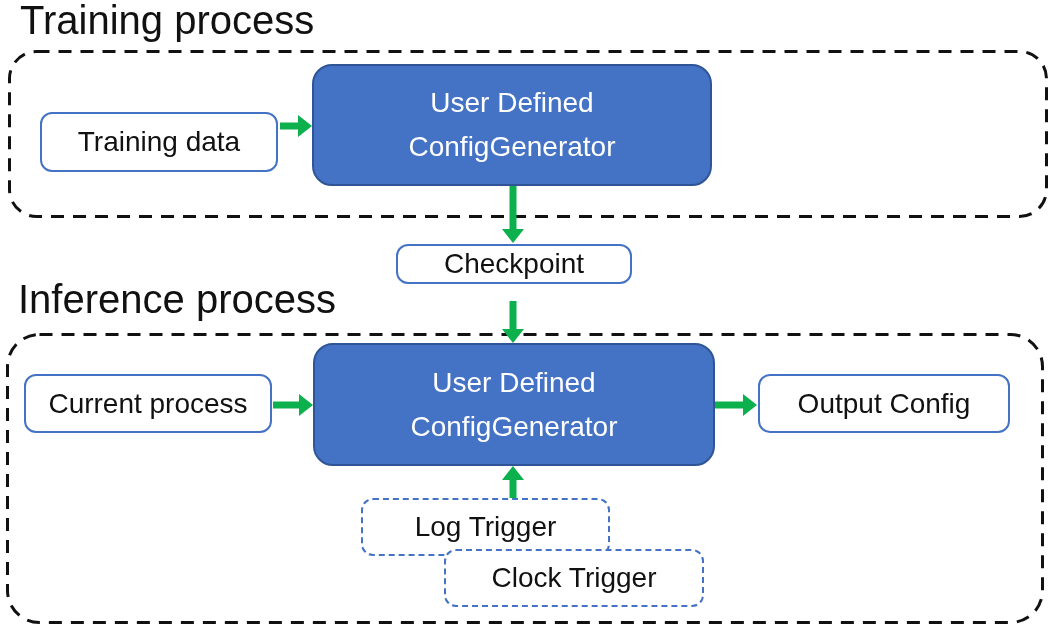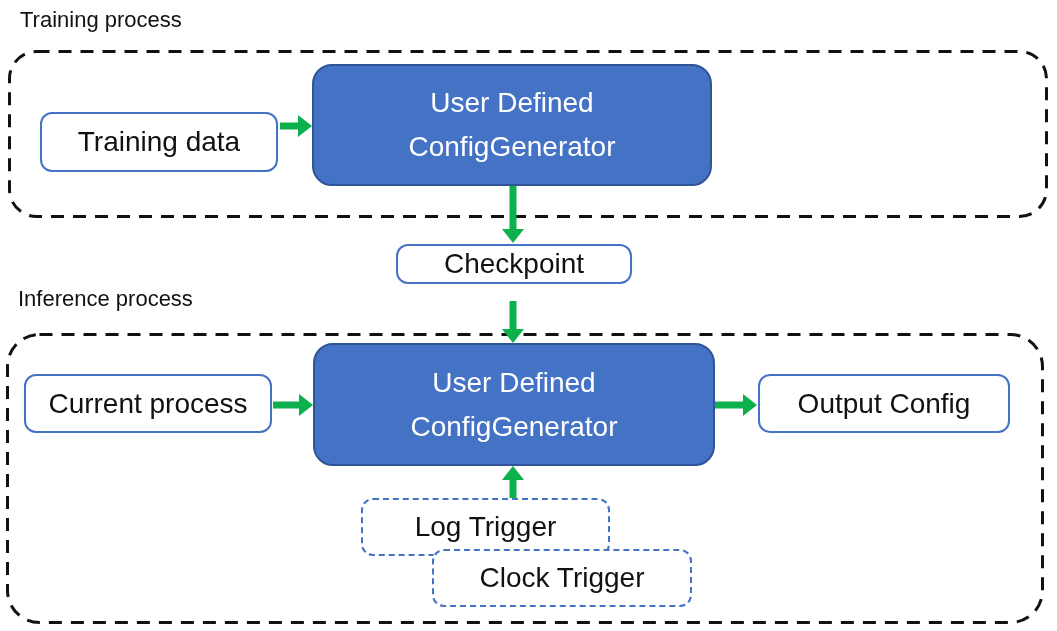--- a/index.html
+++ b/index.html
@@ -25,21 +25,21 @@
   }
   .layer{
     position:absolute;
     left:0;top:0;
     width:1057px;height:631px;
   }
   .layer.under{z-index:0;}
   .layer.over{z-index:3;pointer-events:none;}
   .section-label{
     position:absolute;
-    font-size:22px;
+    font-size:40px;
     line-height:36px;
     color:var(--text-dark);
     white-space:nowrap;
     z-index:1;
   }
   .label-training{left:20px;top:2px;}
   .label-inference{left:18px;top:281px;}
   .node{
     position:absolute;
     display:flex;
@@ -67,21 +67,21 @@
     border:2.5px dashed var(--trigger-border);
     border-radius:12px;
   }
   .node-training-data{left:40px;top:112px;width:238px;height:60px;}
   .node-generator-training{left:312px;top:64px;width:400px;height:122px;}
   .node-checkpoint{left:396px;top:244px;width:236px;height:40px;}
   .node-current-status{left:24px;top:374px;width:248px;height:59px;}
   .node-generator-inference{left:313px;top:343px;width:402px;height:123px;}
   .node-output-config{left:758px;top:374px;width:252px;height:59px;}
   .node-log-trigger{left:361px;top:498px;width:249px;height:58px;z-index:1;}
-  .node-clock-trigger{left:432px;top:549px;width:260px;height:58px;z-index:2;}
+  .node-clock-trigger{left:444px;top:549px;width:260px;height:58px;z-index:2;}
   .container-rect{
     fill:none;
     stroke:var(--container-dash);
     stroke-width:3;
     stroke-dasharray:13 9;
   }
   .arrow{fill:var(--arrow-green);stroke:none;}
 </style>
 </head>
 <body>

